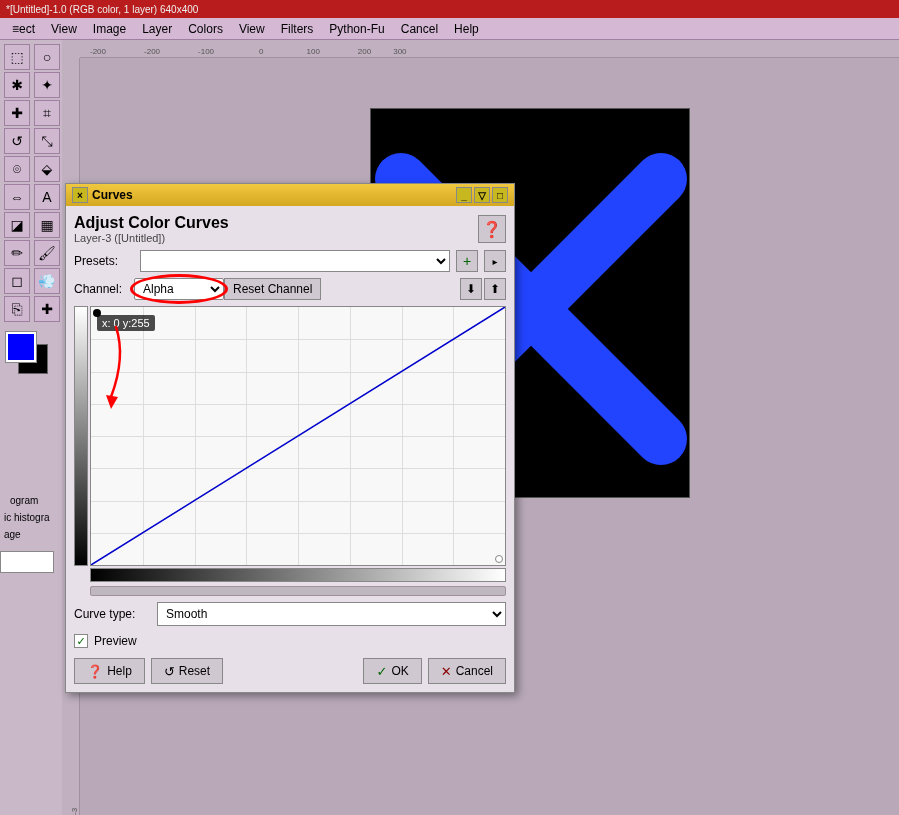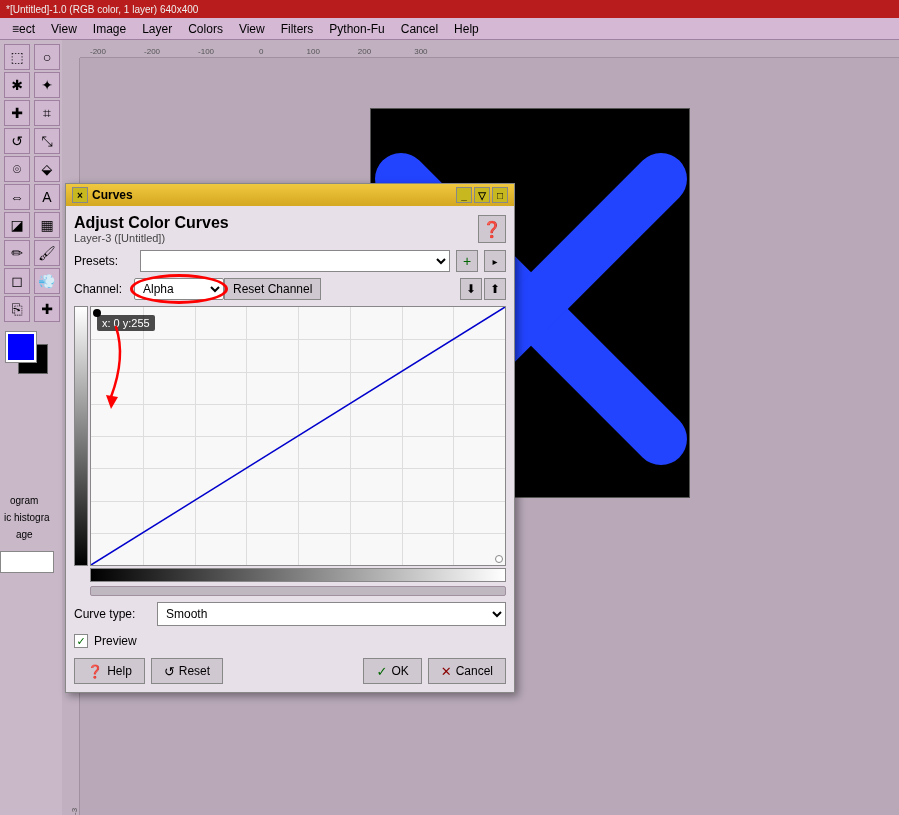--- a/index.html
+++ b/index.html
@@ -418,35 +418,35 @@
   </div>
 
   <div style="position:relative; height:52px; margin:4px;">
     <div style="position:absolute; top:14px; left:14px; width:30px; height:30px; background:#000; border:1px solid #666;"></div>
     <div style="position:absolute; top:2px; left:2px; width:30px; height:30px; background:#0000ff; border:2px solid #fff; outline:1px solid #888;"></div>
   </div>
 
   <div style="margin-top:110px;">
     <div style="padding:3px 10px; font-size:10px; cursor:pointer;">ogram</div>
     <div style="padding:3px 4px; font-size:10px; cursor:pointer;">ic histogra</div>
-    <div style="padding:3px 16px; font-size:10px; cursor:pointer;">age</div>
+    <div style="padding:3px 4px; font-size:10px; cursor:pointer;">age</div>
     <div style="margin-top:8px; background:#fff; border:1px solid #888; height:22px; width:54px;"></div>
   </div>
 </div>
 
 <div class="canvas-area" style="top:40px; left:62px;">
 
   <div style="position:absolute; top:0; left:18px; right:0; height:18px; background:#c0b0c0; border-bottom:1px solid #a090a0; overflow:hidden; display:flex; align-items:flex-end; font-size:8px; color:#555; padding-bottom:1px;">
     <span style="margin-left:10px;">-200</span>
     <span style="margin-left:38px;">-200</span>
     <span style="margin-left:38px;">-100</span>
     <span style="margin-left:45px;">0</span>
     <span style="margin-left:43px;">100</span>
     <span style="margin-left:38px;">200</span>
-    <span style="margin-left:43px;">300</span>
+    <span style="margin-left:22px;">300</span>
   </div>
 
   <div style="position:absolute; top:18px; left:0; width:18px; bottom:0; background:#c0b0c0; border-right:1px solid #a090a0; overflow:hidden; font-size:8px; color:#555; writing-mode:vertical-rl; text-orientation:mixed; display:flex; flex-direction:column; padding-top:4px; gap:30px;">
     <span style="transform:rotate(180deg);">-3</span>
 
   </div>
 
   <div style="position:absolute; top:18px; left:18px; right:0; bottom:0; background:#b8a8b8; overflow:hidden;">
 
     <div style="position:absolute; top:50px; left:290px; width:320px; height:390px; background:#000; border:1px solid #555;">

